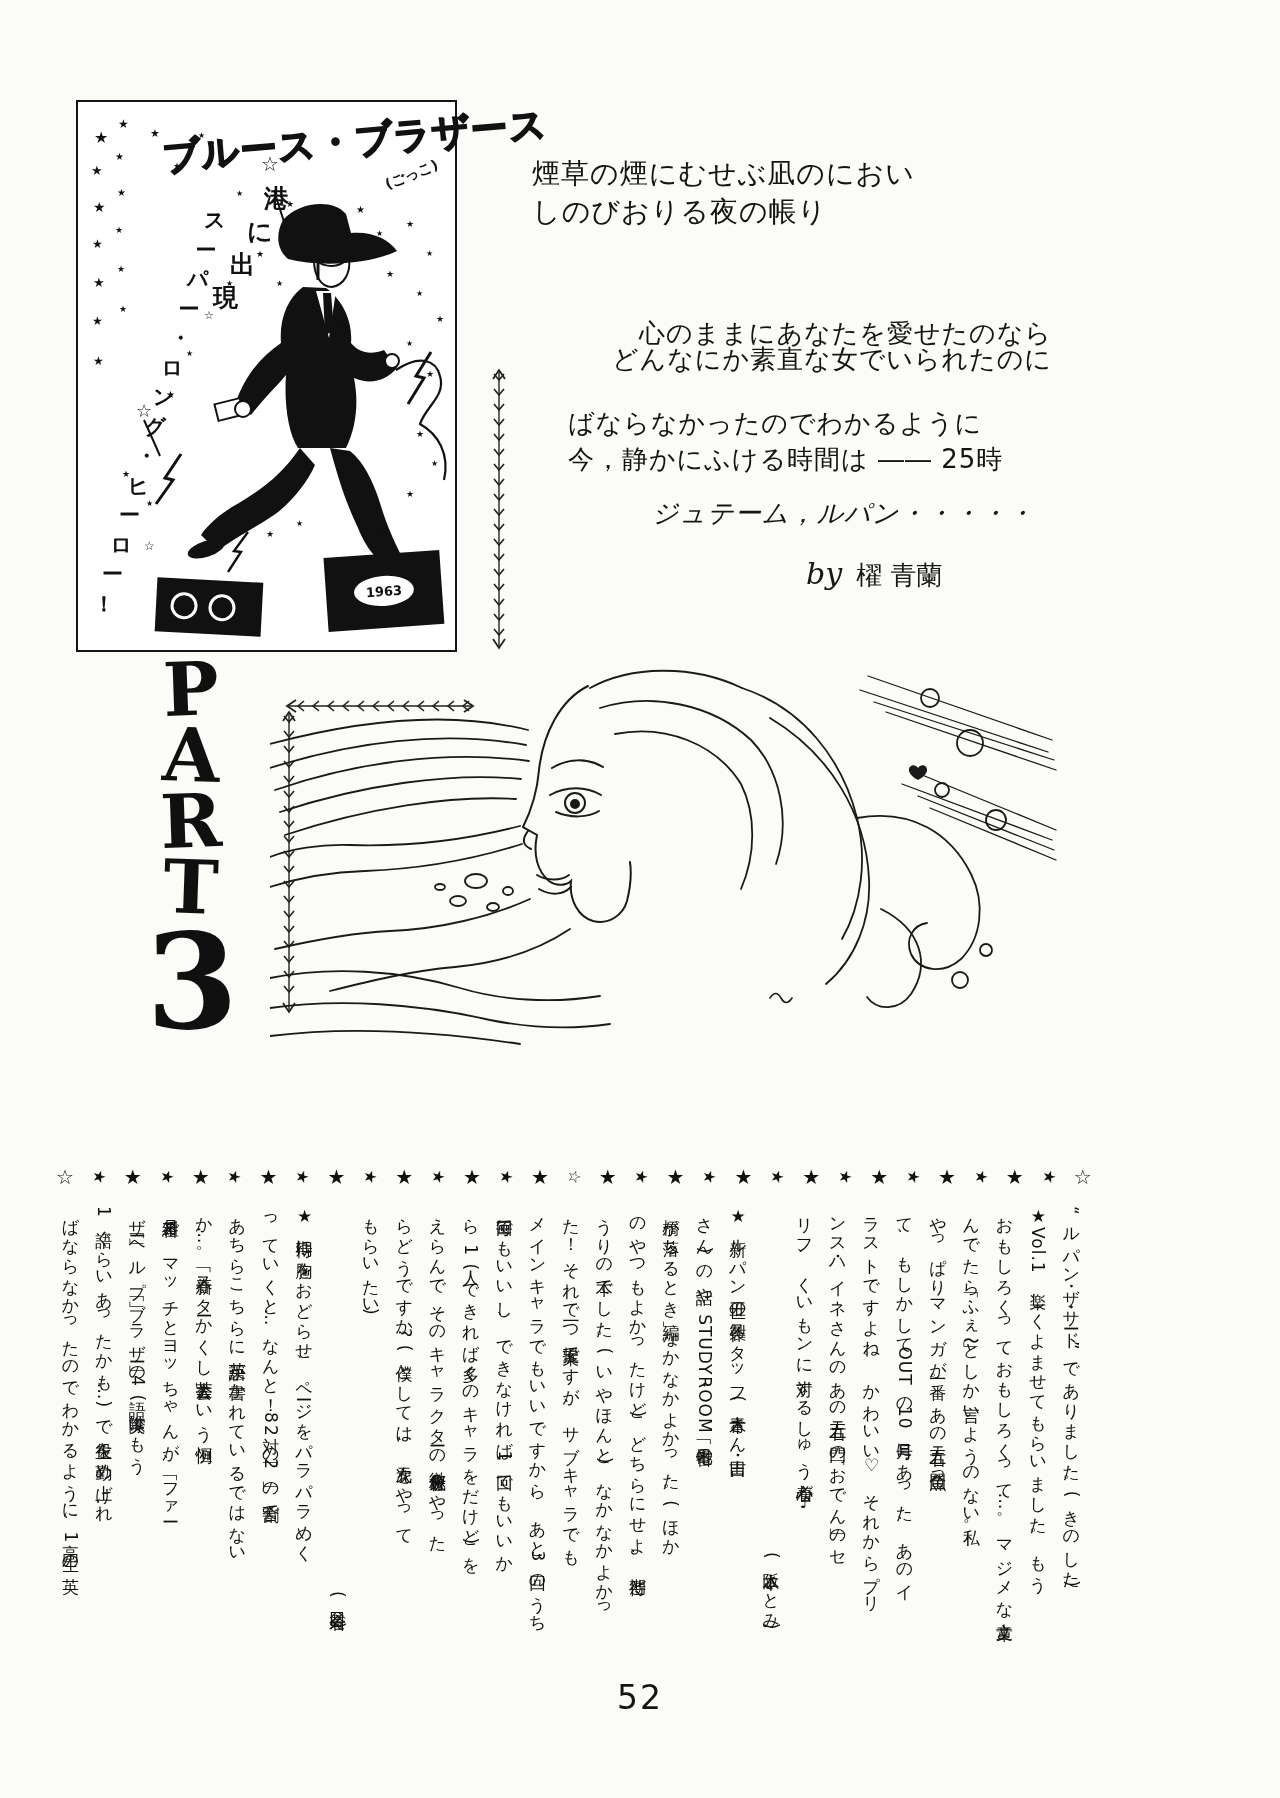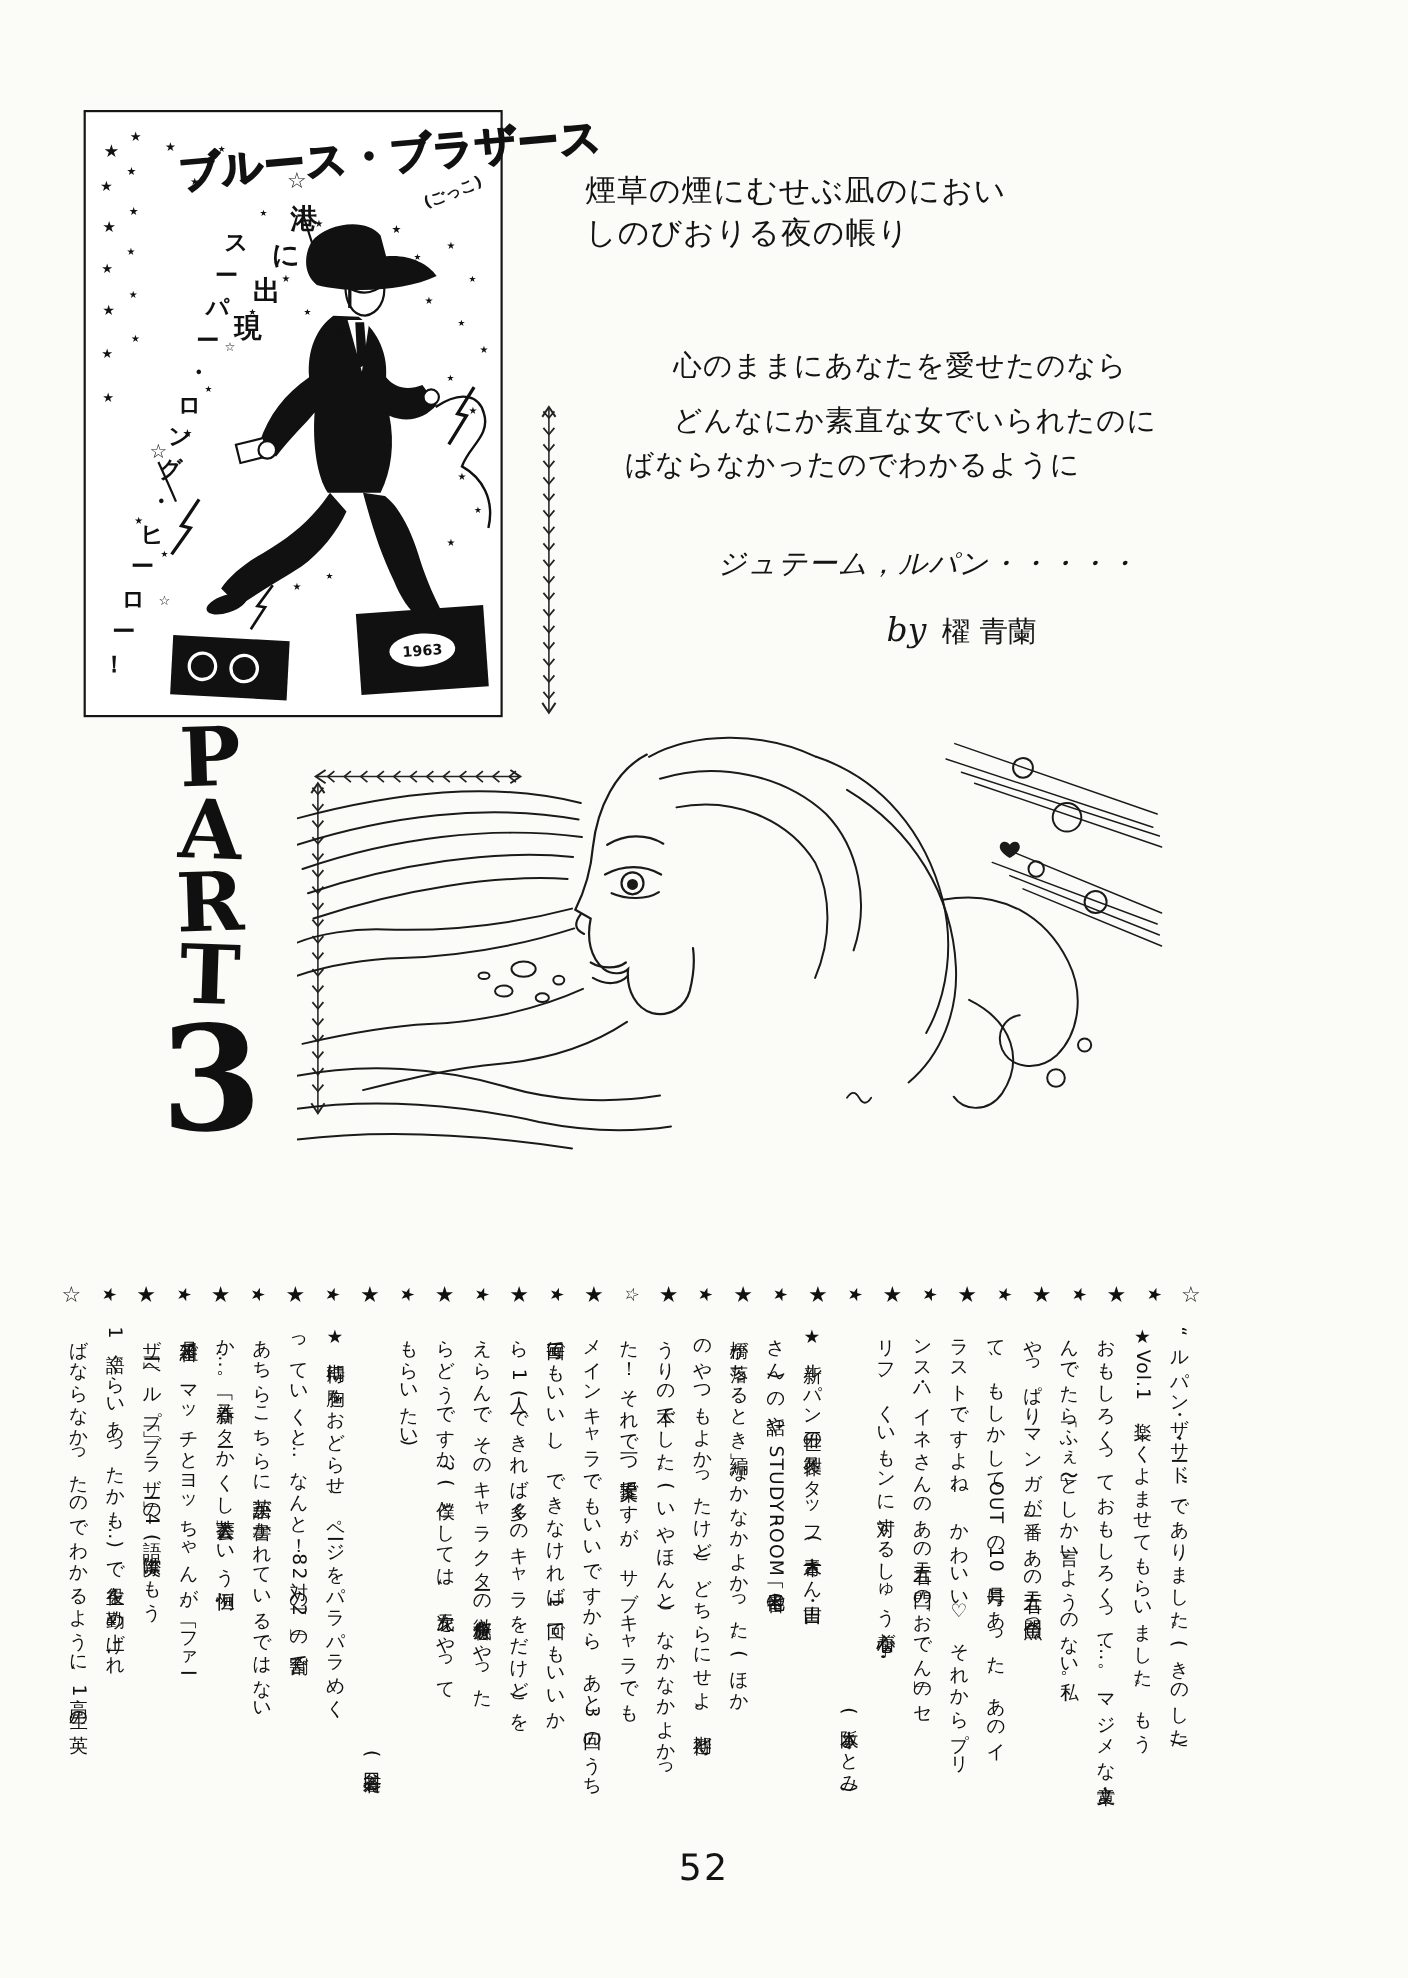--- a/index.html
+++ b/index.html
@@ -183,25 +183,26 @@
       <span class="diag-ch" style="left: 24px; top: 458px; font-size: 21px;">ー</span>
       <span class="diag-ch" style="left: 15.5px; top: 487.5px; font-size: 21px;">！</span>
     </div>
 </div>
 
 <div id="poem-s1" class="abs" style="left:532px;top:160px;">
     <div class="poem-line " style="position: relative; margin-bottom: 10px; line-height: 28px;">煙草の煙にむせぶ凪のにおい</div>
     <div class="poem-line " style="position: relative; margin-bottom: 10px; line-height: 28px;">しのびおりる夜の帳り</div>
   </div>
 <div id="poem-s2" class="abs" style="left:612px;top:320px;">
-    <div class="poem-line poem-s2" style="position: relative; margin-bottom: 24px; line-height: 26px;">心のままにあなたを愛せたのなら</div>
+    <div class="poem-line poem-s2" style="position: relative; margin-bottom: 0; line-height: 26px; text-align: right;">心のままにあなたを愛せたのなら</div>
     <div class="poem-line poem-s2" style="position: relative; margin-bottom: 15px; line-height: 26px;">どんなにか素直な女でいられたのに</div>
   </div>
 <div id="poem-s3" class="abs" style="left:568px;top:410px;">
     <div class="poem-line poem-s3" style="position: relative; margin-bottom: 10px; line-height: 26px;">ばならなかったのでわかるように</div>
+    <div class="poem-line poem-s3" style="position: relative; margin-bottom: 10px; line-height: 26px;">今，静かにふける時間は ―― 25時</div>
   </div>
 <div id="poem-s4" class="abs" style="left:652px;top:500px;font-style:italic;">
     <div class="poem-line poem-s4" style="position: relative; margin-bottom: 10px; line-height: 26px;">ジュテーム，ルパン・・・・・</div>
   </div>
 <div class="poem-credit" style="left:806px;top:556px;">
   <span class="by">by</span><span>櫂 青蘭</span>
 </div>
 
 <div class="abs part">
   <span class="pletter">P</span>

